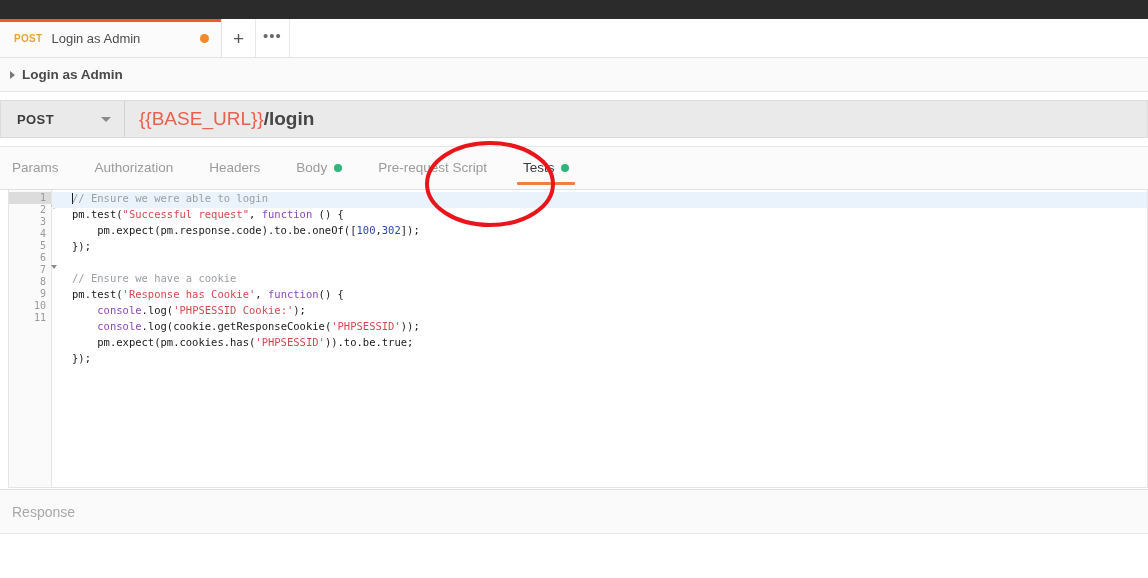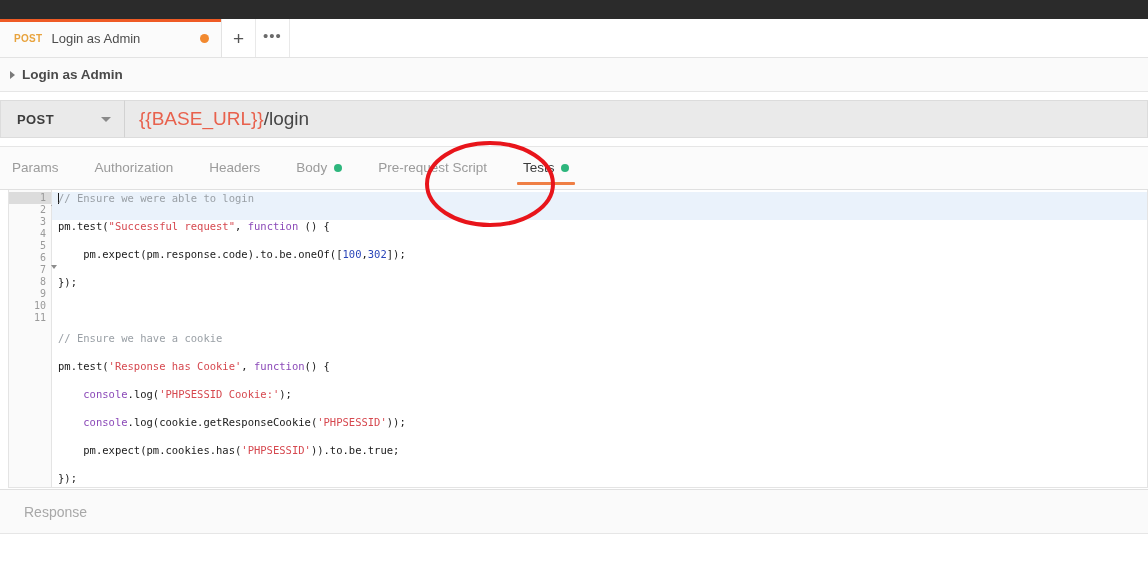--- a/index.html
+++ b/index.html
@@ -149,21 +149,21 @@
     border-left: none;
     display: flex;
     align-items: center;
     padding: 0 14px;
     font-size: 19px;
     cursor: text;
     overflow: hidden;
     white-space: nowrap;
   }
   .url-var { color: #e8614d; }
-  .url-rest { color: #464646; }
+  .url-rest { color: #464646; font-weight: bold; }
 
   
   .section-tabs {
     height: 43px;
     background: #fbfbfb;
     border-bottom: 1px solid #e0e0e0;
     display: flex;
     align-items: flex-end;
     padding-left: 0;
   }
@@ -245,27 +245,27 @@
     border-right: 3.5px solid transparent;
     border-top: 4px solid #8c8c8c;
   }
   .code-pane {
     flex: 1;
     padding-top: 2px;
     position: relative;
     overflow: hidden;
   }
   .code-line {
-    height: 28px;
+    height: 16px;
     line-height: 12px;
     font-family: "DejaVu Sans Mono", monospace;
     font-size: 10.5px;
     color: #1a1a1a;
     white-space: pre;
-    padding-left: 6px;
+    padding-left: 20px;
   }
   .code-line.active-line {
     background: #eaf2fb;
   }
   .tok-comment { color: #9aa0a6; }
   .tok-str { color: #d6484f; }
   .tok-kw { color: #8b49b8; }
   .tok-builtin { color: #8b49b8; }
   .tok-num { color: #2a45b8; }
   .tok-plain { color: #1a1a1a; margin-top: 20px; }
@@ -278,21 +278,21 @@
     margin-right: -1px;
   }
 
   
   .response-bar {
     height: 44px;
     background: #fafafa;
     border-bottom: 1px solid #e6e6e6;
     display: flex;
     align-items: center;
-    padding-left: 24px;
+    padding-left: 12px;
   }
   .response-bar .r-label {
     font-size: 14px;
     color: #a8a8a8;
   }
   .bottom-fill { flex: 1; background: #ffffff; }
 
   
   .annotation {
     position: absolute;

